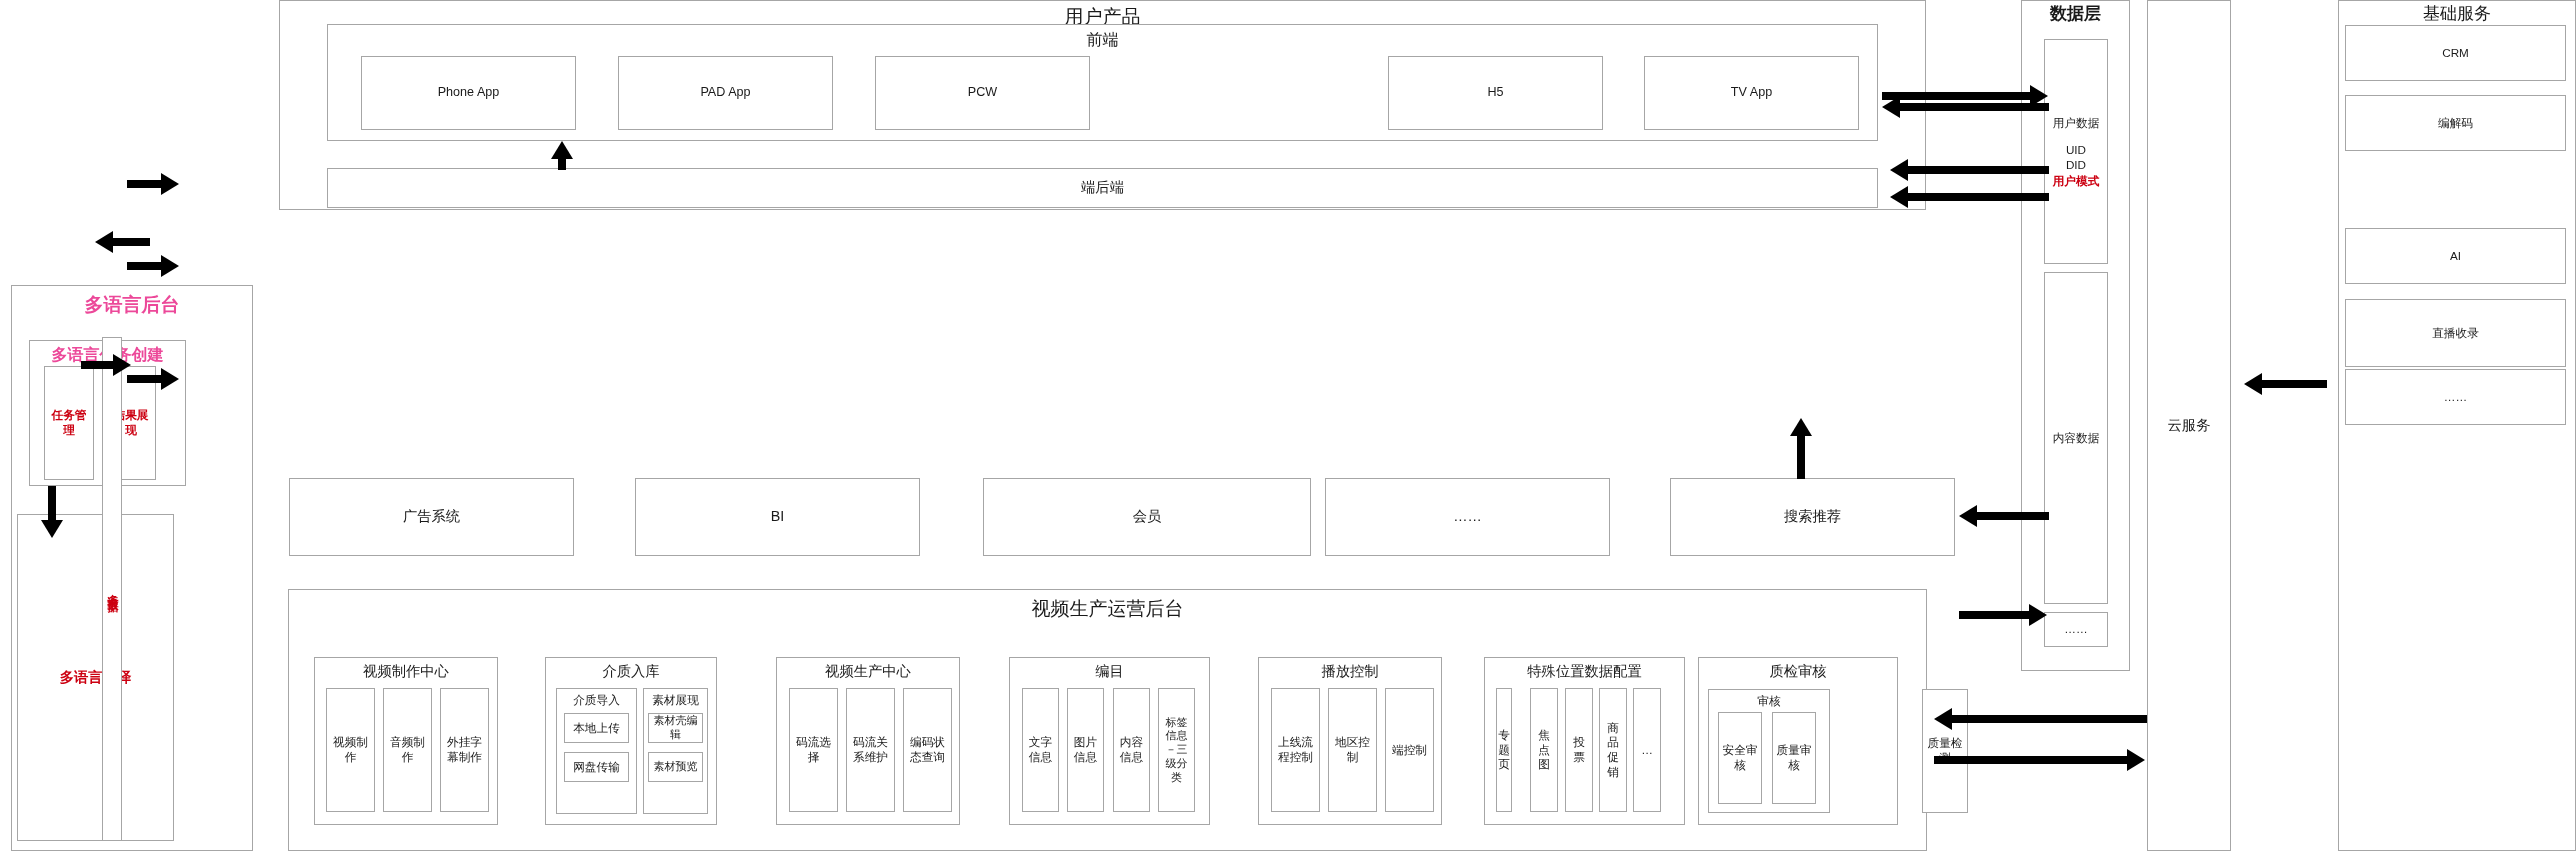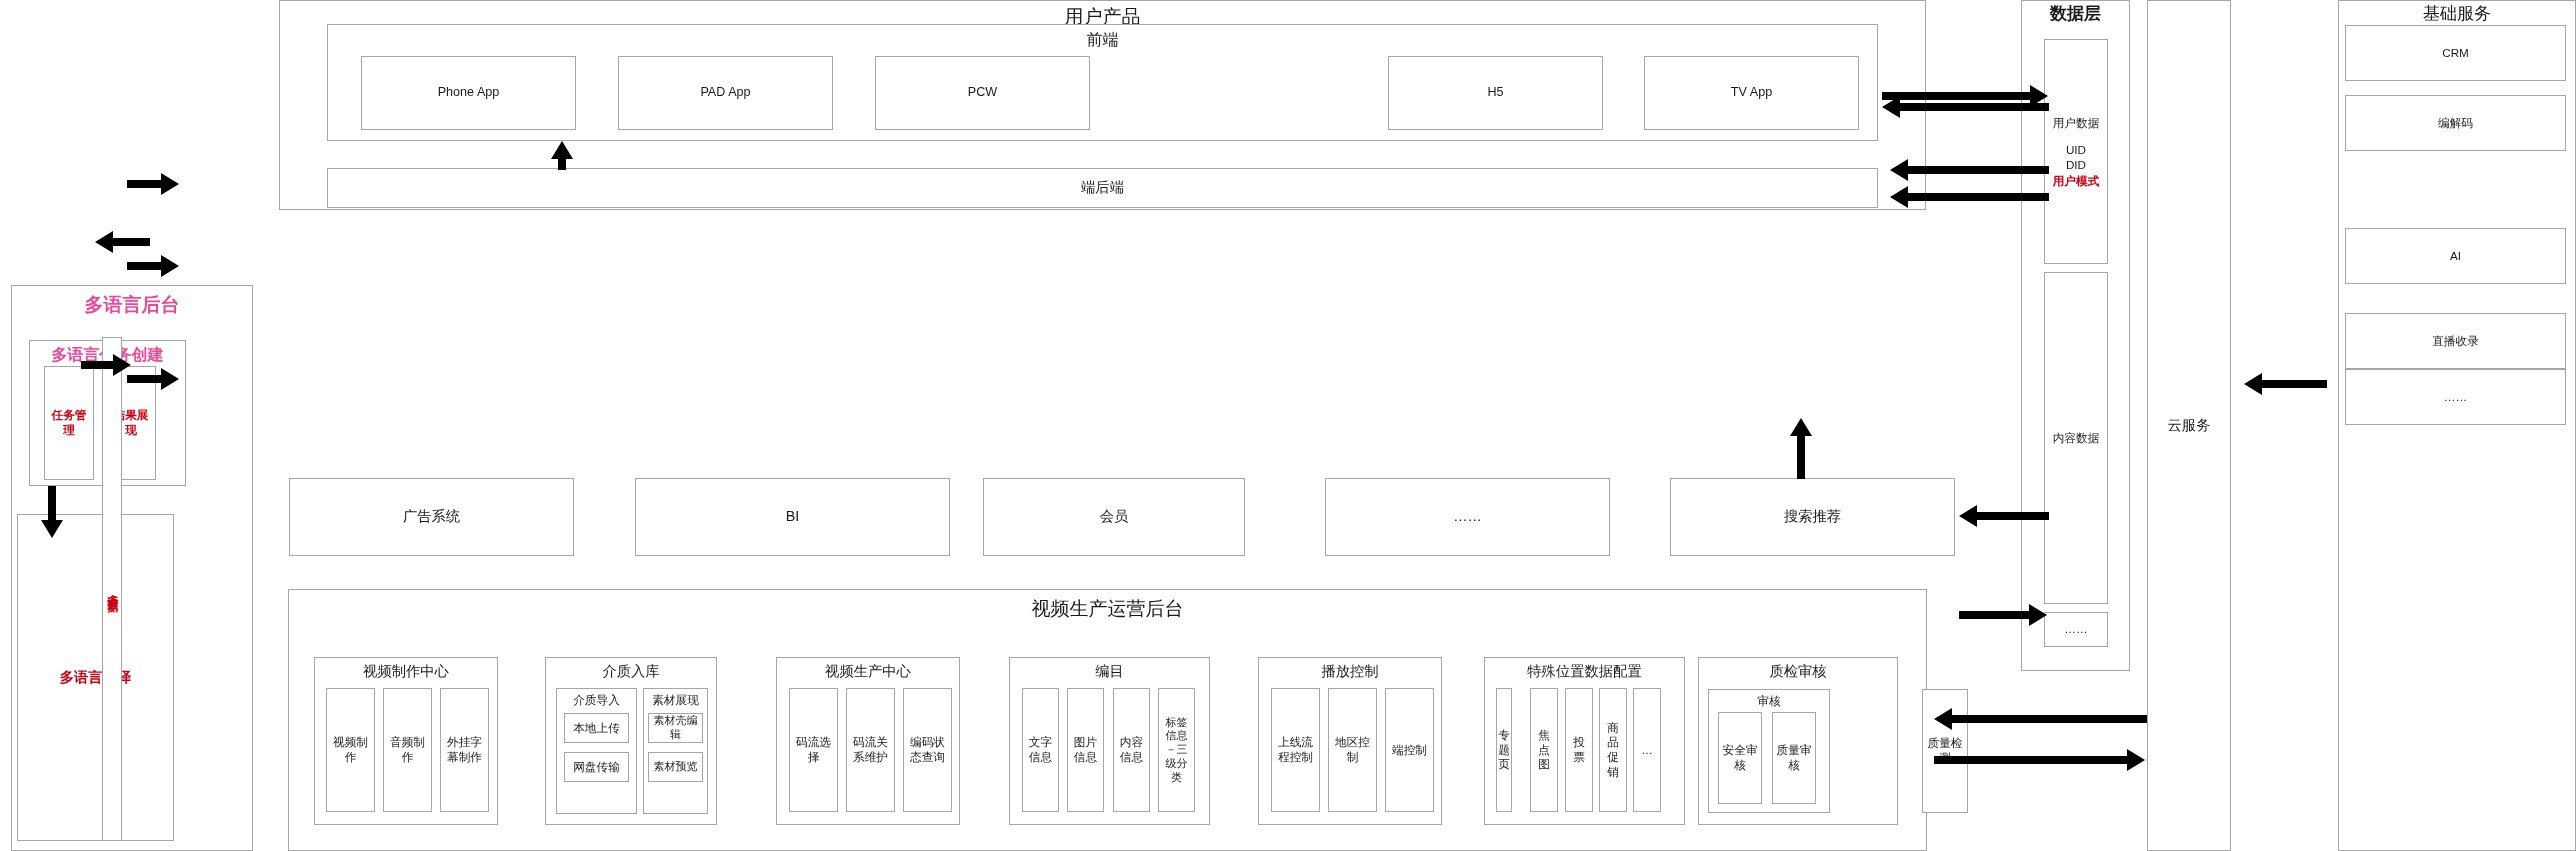--- a/index.html
+++ b/index.html
@@ -183,24 +183,24 @@
   <div class="varr up" style="left:562px; top:141px; height:28.5px;">
     <div class="shaft" style="top:17px; height:11.7px;"></div>
     <div class="head" style="top:0;"></div>
   </div>
 
   <div class="bx" style="left:279px; top:232px; width:1647px; height:63px; border-color:transparent;">
   </div>
   <div class="bx" style="left:289px; top:478px; width:285px; height:78px;">
     <div class="ctr mid">广告系统</div>
   </div>
-  <div class="bx" style="left:635px; top:478px; width:315px; height:78px;">
+  <div class="bx" style="left:635px; top:478px; width:285px; height:78px;">
     <div class="ctr mid">BI</div>
   </div>
-  <div class="bx" style="left:983px; top:478px; width:262px; height:78px;">
+  <div class="bx" style="left:983px; top:478px; width:328px; height:78px;">
     <div class="ctr mid">会员</div>
   </div>
   <div class="bx" style="left:1325px; top:478px; width:285px; height:78px;">
     <div class="ctr mid">……</div>
   </div>
   <div class="bx" style="left:1670px; top:478px; width:285px; height:78px;">
     <div class="ctr mid">搜索推荐</div>
   </div>
 
   <div class="varr up" style="left:1801px; top:418px; height:60px;">
@@ -354,21 +354,21 @@
   </div>
   <div class="bx" style="left:2345px; top:25px; width:221px; height:56px;">
     <div class="ctr sm">CRM</div>
   </div>
   <div class="bx" style="left:2345px; top:95px; width:221px; height:56px;">
     <div class="ctr sm">编解码</div>
   </div>
   <div class="bx" style="left:2345px; top:228px; width:221px; height:56px;">
     <div class="ctr sm">AI</div>
   </div>
-  <div class="bx" style="left:2345px; top:313px; width:221px; height:56px;">
+  <div class="bx" style="left:2345px; top:299px; width:221px; height:68px;">
     <div class="ctr sm">直播收录</div>
   </div>
   <div class="bx" style="left:2345px; top:369px; width:221px; height:56px;">
     <div class="ctr sm">……</div>
   </div>
 
   <div class="arr right" style="left:1882px; top:96px; width:168px;">
     <div class="shaft" style="left:0; width:149px;"></div>
     <div class="head" style="left:148px;"></div>
   </div>

